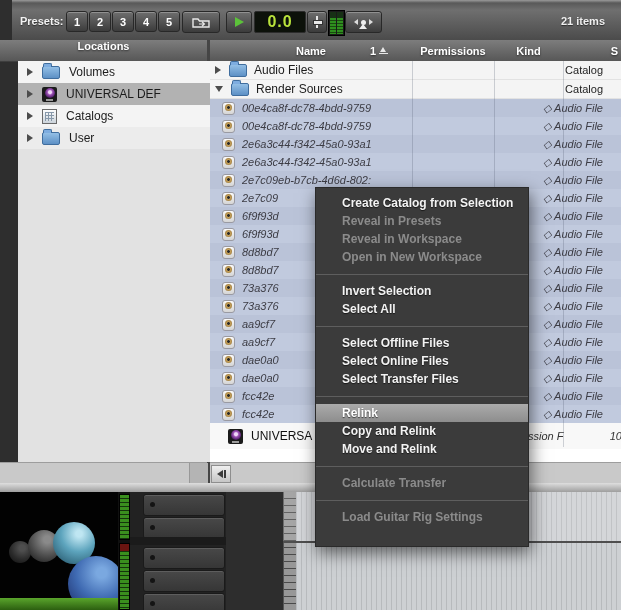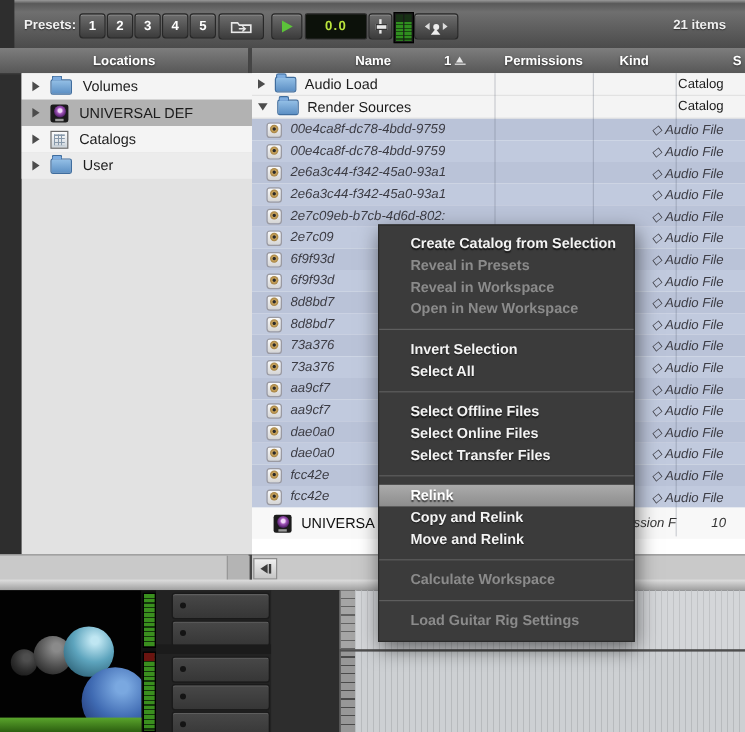--- a/index.html
+++ b/index.html
@@ -13,37 +13,37 @@
   .presets-label{position:absolute;left:8px;top:15px;font-size:11px;font-weight:bold;color:#f2f2f2;text-shadow:0 1px 1px rgba(0,0,0,.5);}
   .preset-group{position:absolute;left:54px;top:11px;display:flex;gap:1px;}
   .tb-btn{background:linear-gradient(#6e6e6e,#3c3c3c);border:1px solid #282828;border-radius:3px;
     color:#fff;font-size:11px;font-weight:bold;display:flex;align-items:center;justify-content:center;
     box-shadow:inset 0 1px 0 rgba(255,255,255,.25);}
   .preset-btn{width:20px;height:19px;}
   .folder-btn{position:absolute;left:170px;top:11px;width:36px;height:20px;}
   .play-btn{position:absolute;left:214px;top:11px;width:24px;height:20px;}
   .play-tri{width:0;height:0;border-top:5px solid transparent;border-bottom:5px solid transparent;border-left:9px solid #5cc23a;}
   .lcd{position:absolute;left:242px;top:11px;width:50px;height:20px;background:#0c110a;border:1px solid #2c2c2c;border-radius:2px;
-    color:#b9e33c;font-size:11px;font-weight:bold;display:flex;align-items:center;justify-content:center;letter-spacing:1px;}
+    color:#b9e33c;font-size:16px;font-weight:bold;display:flex;align-items:center;justify-content:center;letter-spacing:1px;}
   .fader-btn{position:absolute;left:295px;top:11px;width:18px;height:20px;}
   .fader-glyph{position:relative;width:2px;height:12px;background:#e8e8e8;}
   .fader-glyph::before{content:"";position:absolute;left:-3px;top:4px;width:8px;height:3px;background:#e8e8e8;border:1px solid #333;}
   .meter-icon{position:absolute;left:316px;top:10px;width:13px;height:22px;background:#1a1a1a;border:1px solid #000;display:flex;gap:1px;padding:1px;}
   .meter-icon i{flex:1;background:repeating-linear-gradient(#2f8f1f 0 2px,#1a4a10 2px 3px);border-top:6px solid #173015;}
   .link-btn{position:absolute;left:333px;top:11px;width:35px;height:20px;gap:3px;}
   .mini-tri-l{width:0;height:0;border-top:3px solid transparent;border-bottom:3px solid transparent;border-right:4px solid #ddd;}
   .mini-tri-r{width:0;height:0;border-top:3px solid transparent;border-bottom:3px solid transparent;border-left:4px solid #ddd;}
   .pawn{width:5px;height:5px;background:#eee;border-radius:50%;position:relative;}
   .pawn::after{content:"";position:absolute;left:-2px;top:4px;width:0;height:0;border-left:4px solid transparent;border-right:4px solid transparent;border-bottom:5px solid #eee;}
   .items-count{position:absolute;right:28px;top:15px;font-size:11px;font-weight:bold;color:#efefef;text-shadow:0 1px 1px rgba(0,0,0,.5);}
 
   
   .panel-header{position:absolute;top:40px;height:21px;background:linear-gradient(#7d7d7d,#575757);
     border-bottom:1px solid #3e3e3e;color:#fff;font-size:11px;font-weight:bold;text-shadow:0 1px 2px rgba(0,0,0,.55);}
-  .hdr-left{left:0;width:207px;display:flex;align-items:center;justify-content:center;}
+  .hdr-left{left:0;width:207px;display:flex;justify-content:center;}
   .hdr-right{left:210px;width:411px;}
   .hdr-cell{position:absolute;top:0;height:21px;display:flex;align-items:center;justify-content:center;}
   .panel-divider{position:absolute;left:207px;top:40px;width:3px;height:443px;background:#454545;}
   .sort-wrap{position:absolute;left:160px;top:0;height:21px;display:flex;align-items:center;gap:3px;}
   .sort-glyph{position:relative;width:9px;height:8px;}
   .sort-glyph::before{content:"";position:absolute;left:1px;top:0;width:0;height:0;border-left:3.5px solid transparent;border-right:3.5px solid transparent;border-bottom:5px solid #e8e8e8;}
   .sort-glyph::after{content:"";position:absolute;left:0;top:6px;width:9px;height:1px;background:#e8e8e8;}
   .col-line{position:absolute;top:61px;width:1px;height:386px;background:rgba(90,100,120,.28);}
 
   
@@ -82,21 +82,21 @@
   .folder-row .fname{margin-left:7px;font-size:12px;}
   .file-row{height:18px;background:#bac3d8;font-style:italic;color:#3c3c44;}
   .file-row.alt{background:#c1cade;}
   .file-row .ic{margin-left:12px;}
   .file-row .fname{margin-left:7px;}
   .kind-cell{position:absolute;left:284px;width:65px;text-align:right;font-style:inherit;padding-left:44px;}
   .vol-row{height:26px;background:#f8f8f8;font-style:italic;color:#333;}
   .vol-row .ic{margin-left:18px;}
   .vol-row .fname{margin-left:8px;font-style:normal;font-size:12px;color:#111;}
   .vol-kind{position:absolute;left:318px;}
-  .vol-size{position:absolute;left:372px;width:23px;text-align:right;}
+  .vol-size{position:absolute;left:389px;width:23px;text-align:right;}
 
   
   .scrollband{position:absolute;top:462px;height:21px;background:#c9c9c9;border-top:1px solid #9d9d9d;}
   .sb-left{left:0;width:207px;}
   .sb-right{left:210px;width:411px;}
   .scroll-corner{position:absolute;left:189px;top:0;width:18px;height:21px;background:#b4b4b4;border-left:1px solid #989898;}
   .sb-arrow-box{position:absolute;left:1px;top:2px;width:18px;height:16px;background:linear-gradient(#efefef,#c6c6c6);
     border:1px solid #8e8e8e;display:flex;align-items:center;justify-content:center;gap:1px;}
   .sb-arrow-box .tri{width:0;height:0;border-top:4px solid transparent;border-bottom:4px solid transparent;border-right:6px solid #3c3c3c;}
   .sb-arrow-box .bar{width:2px;height:8px;background:#3c3c3c;}
@@ -124,21 +124,21 @@
   .mid-dark{position:absolute;left:226px;top:0;width:57px;height:118px;background:#2d2d2d;}
   .vruler{position:absolute;left:283px;top:0;width:13px;height:118px;background:#979797;border-left:1px solid #555;
     background-image:repeating-linear-gradient(#55555500 0 6px,#4a4a4a 6px 7px);}
   .timeline{position:absolute;left:296px;top:0;width:325px;height:118px;background:#cdd0d3;
     background-image:repeating-linear-gradient(90deg,#b7babd 0 1px,transparent 1px 5px);}
   .timeline-top{position:absolute;left:283px;top:0;width:338px;height:49px;background:rgba(255,255,255,.14);}
   .timeline-line{position:absolute;left:283px;top:49px;width:338px;height:2px;background:#4e4e4e;}
 
   
   .context-menu{position:absolute;left:315px;top:187px;width:212px;background:#3b3b3b;
-    padding:6px 0 8px 0;box-shadow:2px 6px 16px rgba(0,0,0,.55);border:1px solid #2a2a2a;}
+    padding:6px 0 20px 0;box-shadow:2px 6px 16px rgba(0,0,0,.55);border:1px solid #2a2a2a;}
   .menu-item{height:18px;line-height:18px;padding-left:26px;font-size:12px;font-weight:bold;color:#f3f3f3;
     text-shadow:0 1px 1px rgba(0,0,0,.6);white-space:nowrap;}
   .menu-item.disabled{color:#8b8b8b;text-shadow:none;}
   .menu-item.highlight{background:linear-gradient(#ababab,#8d8d8d);color:#fff;}
   .menu-sep{height:16px;position:relative;}
   .menu-sep::after{content:"";position:absolute;left:0;right:0;top:8px;height:1px;background:#5e5e5e;}
 </style>
 </head>
 <body>
 
@@ -224,21 +224,21 @@
           <span class="loc-label">User</span>
         </div>
       </div>
   </div>
 
   <div class="right-panel">
     <div>
         <div class="frow folder-row">
           <span class="disc"></span>
           <span class="ic folder-icon"></span>
-          <span class="fname">Audio Load</span>
+          <span class="fname">Audio Files</span>
           <span class="kind-cell" style="font-style: normal;">Catalog</span>
         </div>
         <div class="frow folder-row">
           <span class="disc open"></span>
           <span class="ic folder-icon"></span>
           <span class="fname">Render Sources</span>
           <span class="kind-cell" style="font-style: normal;">Catalog</span>
         </div>
         <div class="frow file-row">
           <span class="ic audio-icon"></span>
@@ -390,18 +390,18 @@
       <div class="menu-item">Select All</div>
       <div class="menu-sep"></div>
       <div class="menu-item">Select Offline Files</div>
       <div class="menu-item">Select Online Files</div>
       <div class="menu-item">Select Transfer Files</div>
       <div class="menu-sep"></div>
       <div class="menu-item highlight">Relink</div>
       <div class="menu-item">Copy and Relink</div>
       <div class="menu-item">Move and Relink</div>
       <div class="menu-sep"></div>
-      <div class="menu-item disabled">Calculate Workspace</div>
+      <div class="menu-item disabled">Calculate Transfer</div>
       <div class="menu-sep"></div>
       <div class="menu-item disabled">Load Guitar Rig Settings</div>
     </div>
 
 </div>
 
 </body></html>

